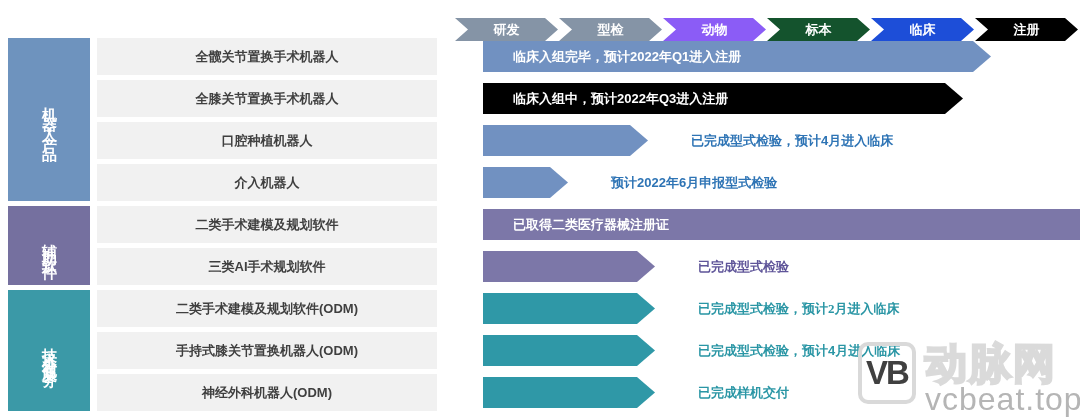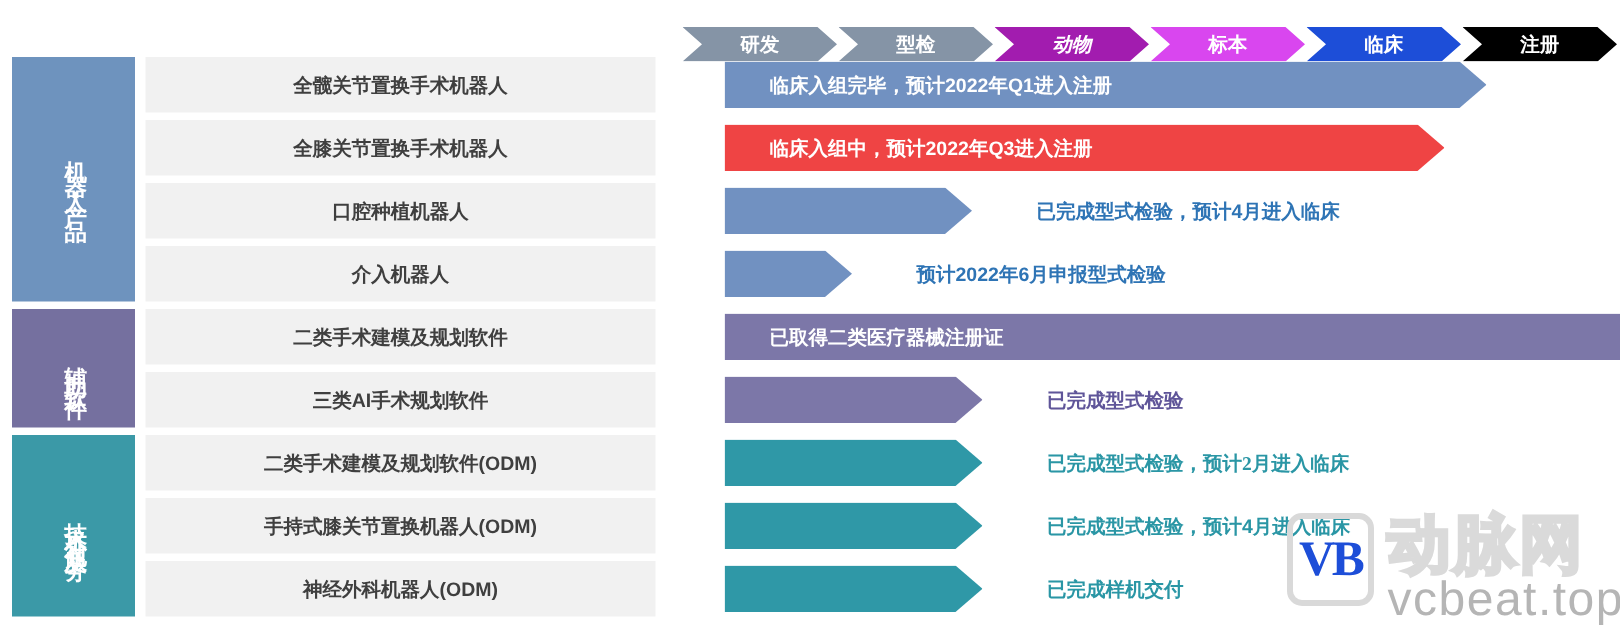--- a/index.html
+++ b/index.html
@@ -44,38 +44,38 @@
   .arrow span{
     padding-left:30px;color:#fff;font-size:13px;font-weight:bold;white-space:nowrap;
   }
   .note{margin-left:15px;font-size:13px;font-weight:bold;white-space:nowrap;}
 
   
   .watermark{position:absolute;left:858px;top:342px;display:flex;gap:9px;align-items:flex-start;}
   .vb-box{
     width:50px;height:54px;border:4px solid #d9d9d9;border-radius:10px;
     display:flex;align-items:center;justify-content:center;
-    font-size:33px;font-weight:800;color:#1d4ed8;letter-spacing:-2px;font-family:Liberation Serif, serif;
+    font-size:33px;font-weight:800;color:#404040;letter-spacing:-2px;
   }
   .wm-name{
     font-size:42px;font-weight:800;line-height:44px;letter-spacing:2px;
     color:#f2f2f2;-webkit-text-stroke:2.5px #dadada;white-space:nowrap;font-family:Liberation Serif, serif;
   }
   .wm-site{font-size:32px;line-height:26px;letter-spacing:1px;}
 </style>
 </head>
 <body>
 
 <div class="canvas">
 
   <div class="stage-header">
     <div class="chev" style="background: rgb(133, 148, 166);">研发</div>
     <div class="chev" style="background: rgb(133, 148, 166);">型检</div>
-    <div class="chev" style="background: #a21caf; font-style: italic;">动物</div>
-    <div class="chev" style="background: #d946ef;">标本</div>
+    <div class="chev" style="background: #8b5cf6;">动物</div>
+    <div class="chev" style="background: #14532d;">标本</div>
     <div class="chev" style="background: #1d4ed8; text-align: center;">临床</div>
     <div class="chev" style="background: #000000;">注册</div>
   </div>
 
   <div class="group group-0" style="background: rgb(110, 147, 190);">
     <span>机器人产品</span>
   </div>
   <div class="group group-1" style="background: rgb(117, 112, 159);">
     <span>辅助软件</span>
   </div>
@@ -88,21 +88,21 @@
     <div class="row">
       <div class="plabel">全髋关节置换手术机器人</div>
       <div class="arrow" style="width: 508px; background: rgb(113, 145, 193);">
         <span>临床入组完毕，预计2022年Q1进入注册</span>
       </div>
       <div class="note" style="color: rgb(46, 116, 181);"></div>
     </div>
 
     <div class="row">
       <div class="plabel">全膝关节置换手术机器人</div>
-      <div class="arrow" style="width: 480px; background: #ef4444;">
+      <div class="arrow" style="width: 480px; background: #000000;">
         <span>临床入组中，预计2022年Q3进入注册</span>
       </div>
       <div class="note" style="color: rgb(46, 116, 181);"></div>
     </div>
 
     <div class="row">
       <div class="plabel">口腔种植机器人</div>
       <div class="arrow" style="width: 165px; background: rgb(113, 145, 193);">
         <span></span>
       </div>

